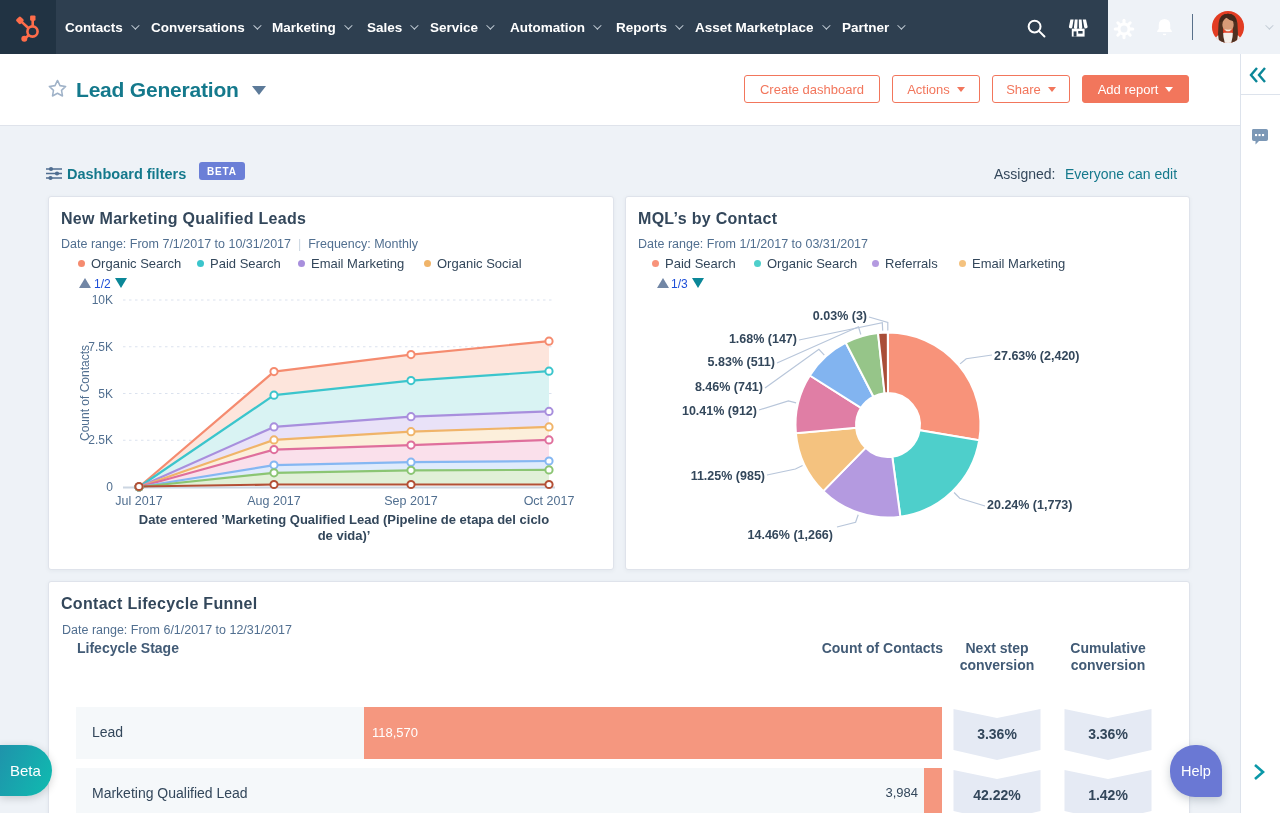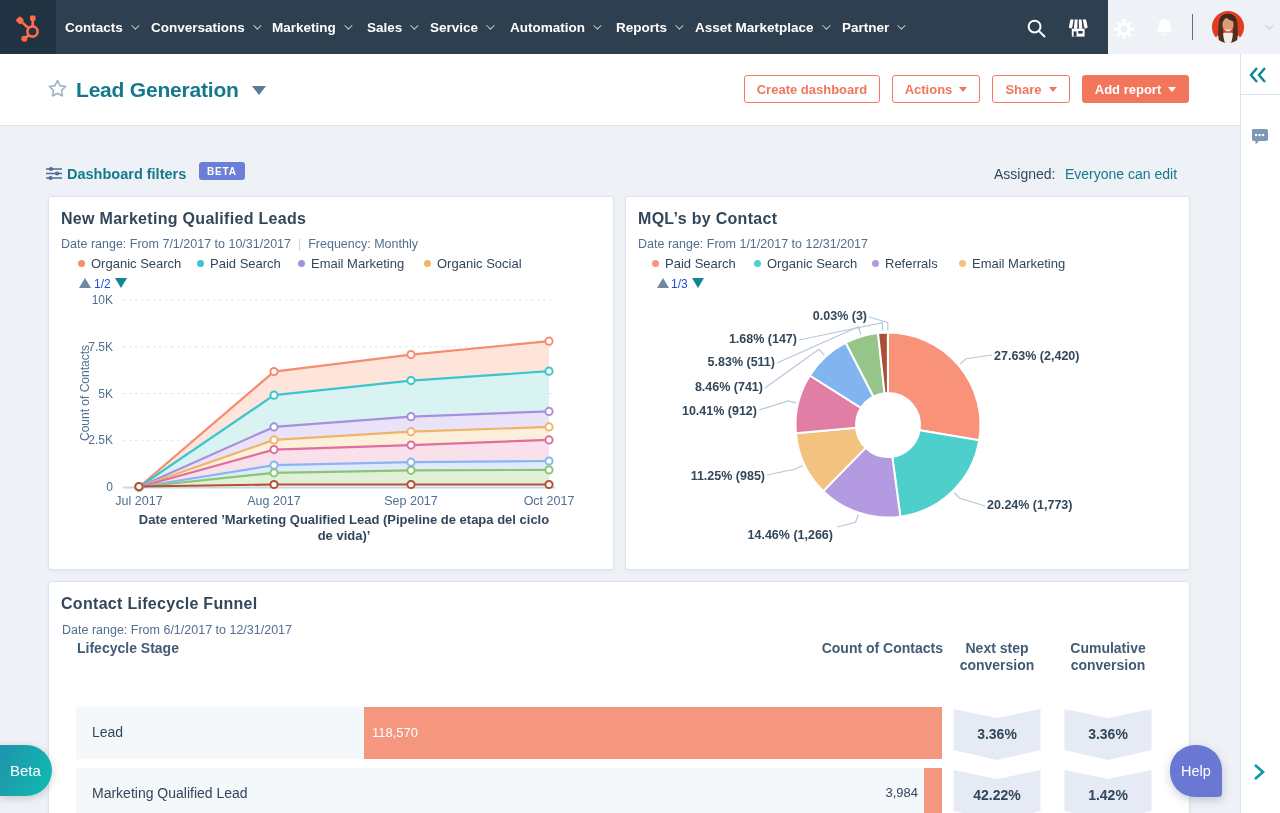--- a/index.html
+++ b/index.html
@@ -6,21 +6,21 @@
 body{font-family:"Liberation Sans",sans-serif;background:#eef2f7;position:relative}
 .abs{position:absolute}
 .card{position:absolute;background:#fff;border:1px solid #dfe3eb;border-radius:3px;box-shadow:0 1px 4px rgba(45,62,80,.06)}
 .ctitle{font-size:16px;font-weight:bold;color:#33475b;letter-spacing:.3px}
 .drange{font-size:12.5px;color:#516f90}
 .leg{font-size:13px;color:#33475b;white-space:nowrap}
 .dot{display:inline-block;width:7px;height:7px;border-radius:50%;margin-right:6px;vertical-align:1px}
 .pag{font-size:12px;color:#1d4ed8;font-weight:normal}
 .navitem{color:#fff;font-size:13.5px;font-weight:bold;white-space:nowrap;display:flex;align-items:center}
 .caret{display:inline-block;width:6px;height:6px;border-right:1.6px solid #c3ccd6;border-bottom:1.6px solid #c3ccd6;transform:rotate(45deg) translateY(-2px);margin-left:8px}
-.btn{position:absolute;height:28px;border:1px solid #f2765c;border-radius:3px;color:#f2765c;font-size:13px;background:#fff;display:flex;align-items:center;justify-content:center;font-weight:700}
+.btn{position:absolute;height:28px;border:1px solid #f2765c;border-radius:3px;color:#f2765c;font-size:13px;background:#fff;display:flex;align-items:center;justify-content:center;font-weight:400}
 .tdown{display:inline-block;width:0;height:0;border-left:4px solid transparent;border-right:4px solid transparent;border-top:5px solid #f2765c;margin-left:7px}
 </style></head>
 <body>
 
 <div class="abs" style="left:0;top:0;width:1108px;height:54px;background:#2e3f50">
  <div class="abs" style="left:0;top:0;width:56px;height:54px;background:#213343"></div>
  <svg class="abs" style="left:14px;top:12px" width="32" height="32" viewBox="0 0 32 32">
   <g fill="none" stroke="#ff6d4a" stroke-width="2.6">
    <circle cx="18.5" cy="19.5" r="5.1"></circle>
    <path d="M18.7 14.4 L18.7 7.2"></path>
@@ -188,21 +188,21 @@
 <text x="90" y="308" text-anchor="middle" font-size="12.5" fill="#516f90">Jul 2017</text>
 <text x="225" y="308" text-anchor="middle" font-size="12.5" fill="#516f90">Aug 2017</text>
 <text x="362" y="308" text-anchor="middle" font-size="12.5" fill="#516f90">Sep 2017</text>
 <text x="500" y="308" text-anchor="middle" font-size="12.5" fill="#516f90">Oct 2017</text>
 </svg>
  <div class="abs" style="left:40px;top:315px;width:510px;text-align:center;font-size:13px;font-weight:bold;color:#33475b;line-height:16px">Date entered ’Marketing Qualified Lead (Pipeline de etapa del ciclo<br>de vida)’</div>
 </div>
 
 <div class="card" style="left:625px;top:196px;width:565px;height:374px">
  <div class="ctitle abs" style="left:12px;top:13px">MQL’s by Contact</div>
- <div class="drange abs" style="left:12px;top:40px">Date range: From 1/1/2017 to 12/31/2017</div>
+ <div class="drange abs" style="left:12px;top:40px">Date range: From 1/1/2017 to 03/31/2017</div>
  <div class="leg abs" style="left:26px;top:59px"><span class="dot" style="background:#f8937a"></span>Paid Search</div>
  <div class="leg abs" style="left:128px;top:59px"><span class="dot" style="background:#4ecfcb"></span>Organic Search</div>
  <div class="leg abs" style="left:246px;top:59px"><span class="dot" style="background:#b49ae0"></span>Referrals</div>
  <div class="leg abs" style="left:333px;top:59px"><span class="dot" style="background:#f4c27f"></span>Email Marketing</div>
  <div class="abs" style="left:31px;top:81px;width:0;height:0;border-left:6px solid transparent;border-right:6px solid transparent;border-bottom:10px solid #7186a5"></div>
  <div class="pag abs" style="left:45px;top:80px">1/3</div>
  <div class="abs" style="left:66px;top:81px;width:0;height:0;border-left:6px solid transparent;border-right:6px solid transparent;border-top:10px solid #0b8798"></div>
  <svg class="abs" style="left:0;top:0" width="565" height="372" viewBox="0 0 565 372">
 <path d="M334.1 166.9 L340.2 161.7 L366 158" fill="none" stroke="#b8c6da" stroke-width="1.2"></path>
 <path d="M328.1 295.5 L333.7 301.2 L359 309" fill="none" stroke="#b8c6da" stroke-width="1.2"></path>

